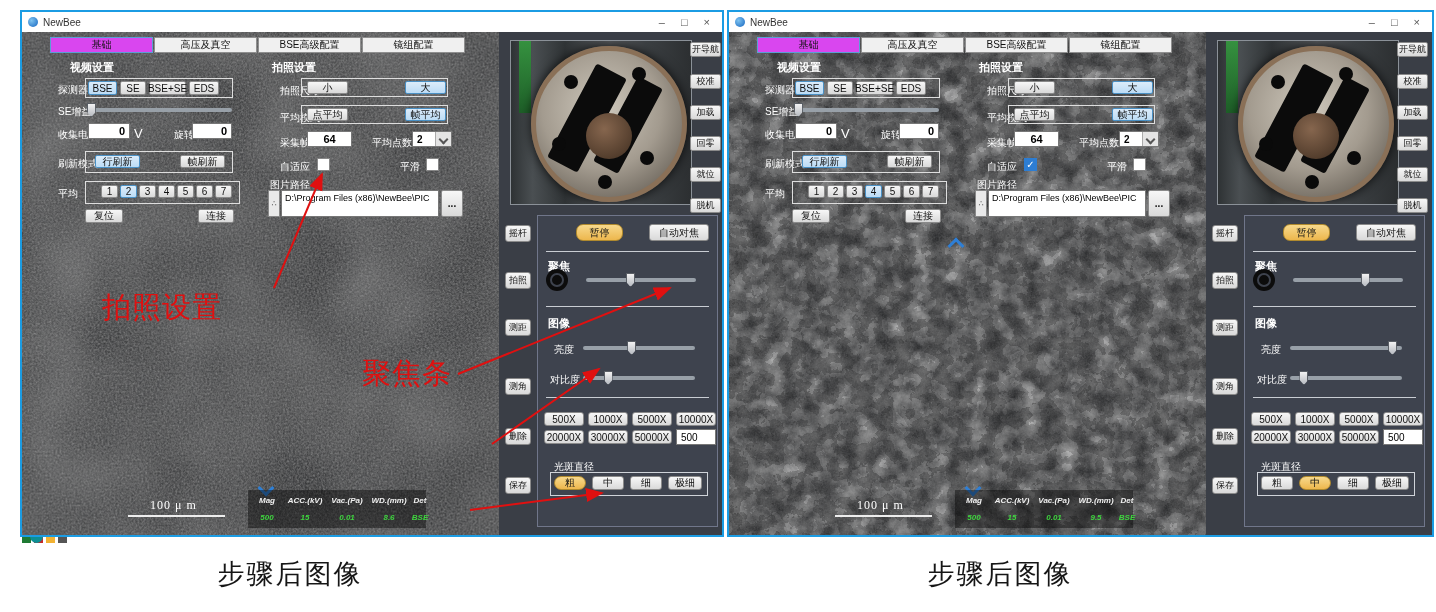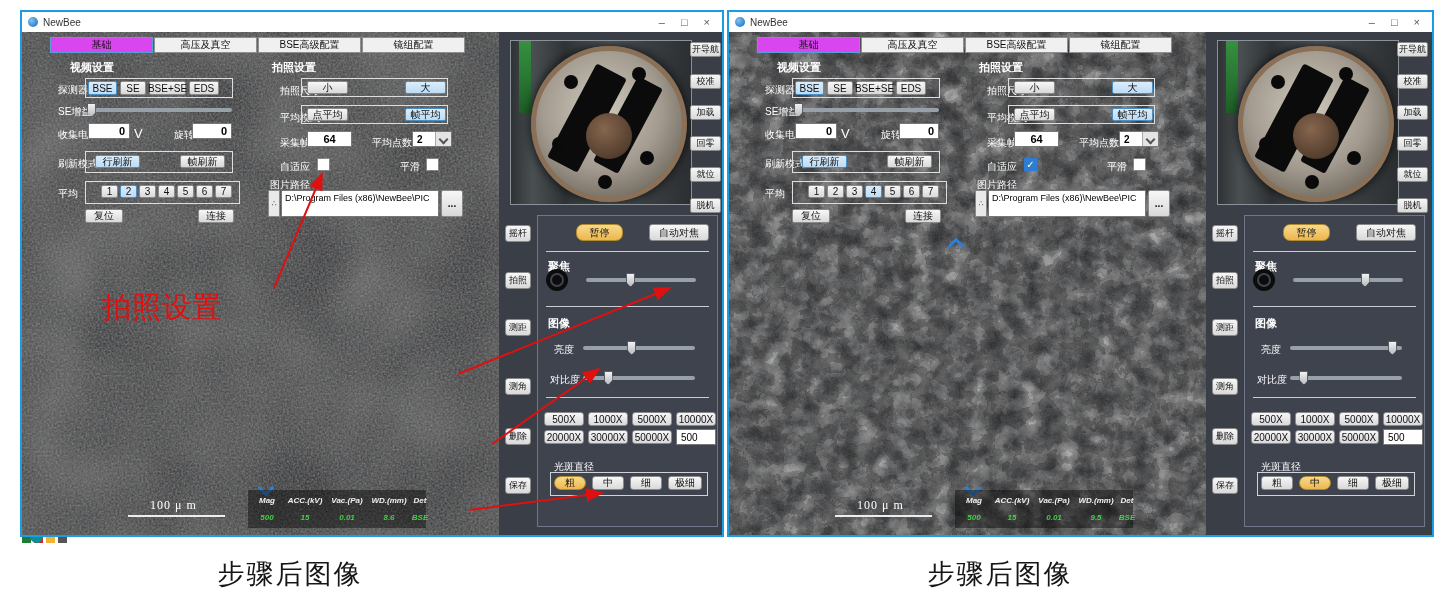--- a/index.html
+++ b/index.html
@@ -296,20 +296,21 @@
         <marker id="ah" markerWidth="10" markerHeight="8" refX="8" refY="3.5" orient="auto">
           <path d="M0,0 L9,3.5 L0,7 z" fill="#e01010"></path>
         </marker>
       </defs>
       <line x1="252" y1="256" x2="300" y2="142" stroke="#e01010" stroke-width="2" marker-end="url(#ah)"></line>
       <line x1="436" y1="342" x2="648" y2="256" stroke="#e01010" stroke-width="2" marker-end="url(#ah)"></line>
       <line x1="470" y1="412" x2="577" y2="337" stroke="#e01010" stroke-width="2" marker-end="url(#ah)"></line>
       <line x1="448" y1="478" x2="580" y2="461" stroke="#e01010" stroke-width="2" marker-end="url(#ah)"></line>
     </svg>
     <div class="ann" style="left:80px;top:256px">拍照设置</div>
+    <div class="ann" style="left:340px;top:322px">聚焦条</div>
   </div>
 </div>
 
 <div class="win" id="win-after">
   <div class="titlebar">
     <span class="app-icon"></span>
     <span class="title-text">NewBee</span>
     <span class="win-controls">
       <span>–</span>
       <span>□</span>

